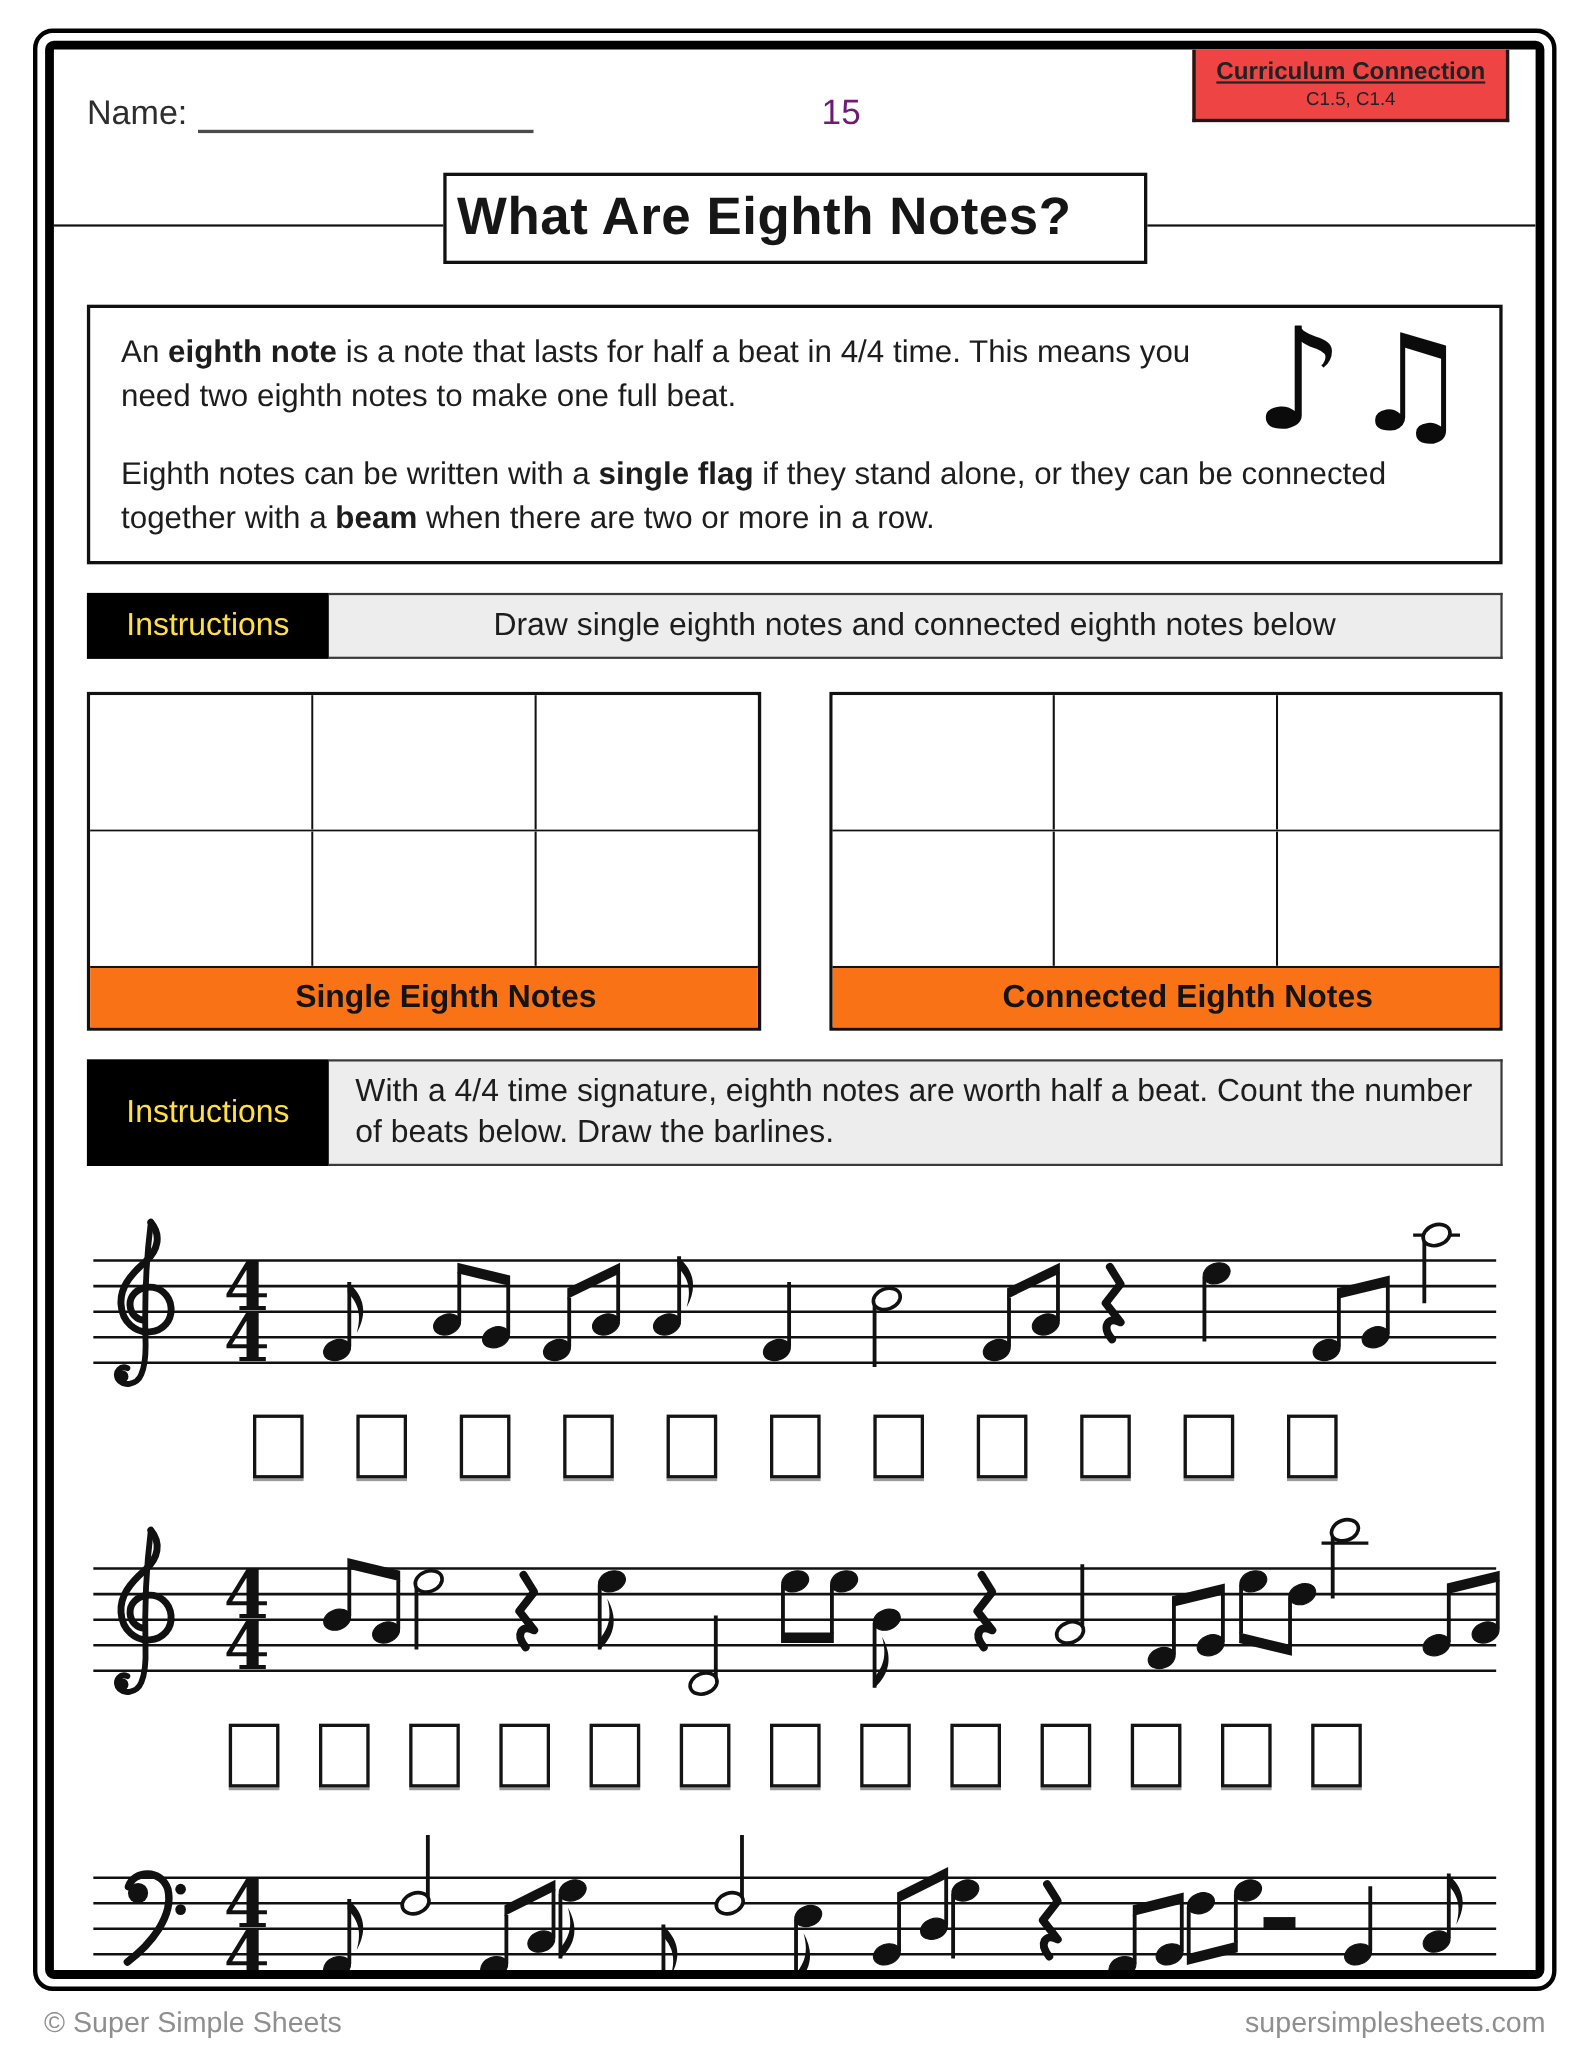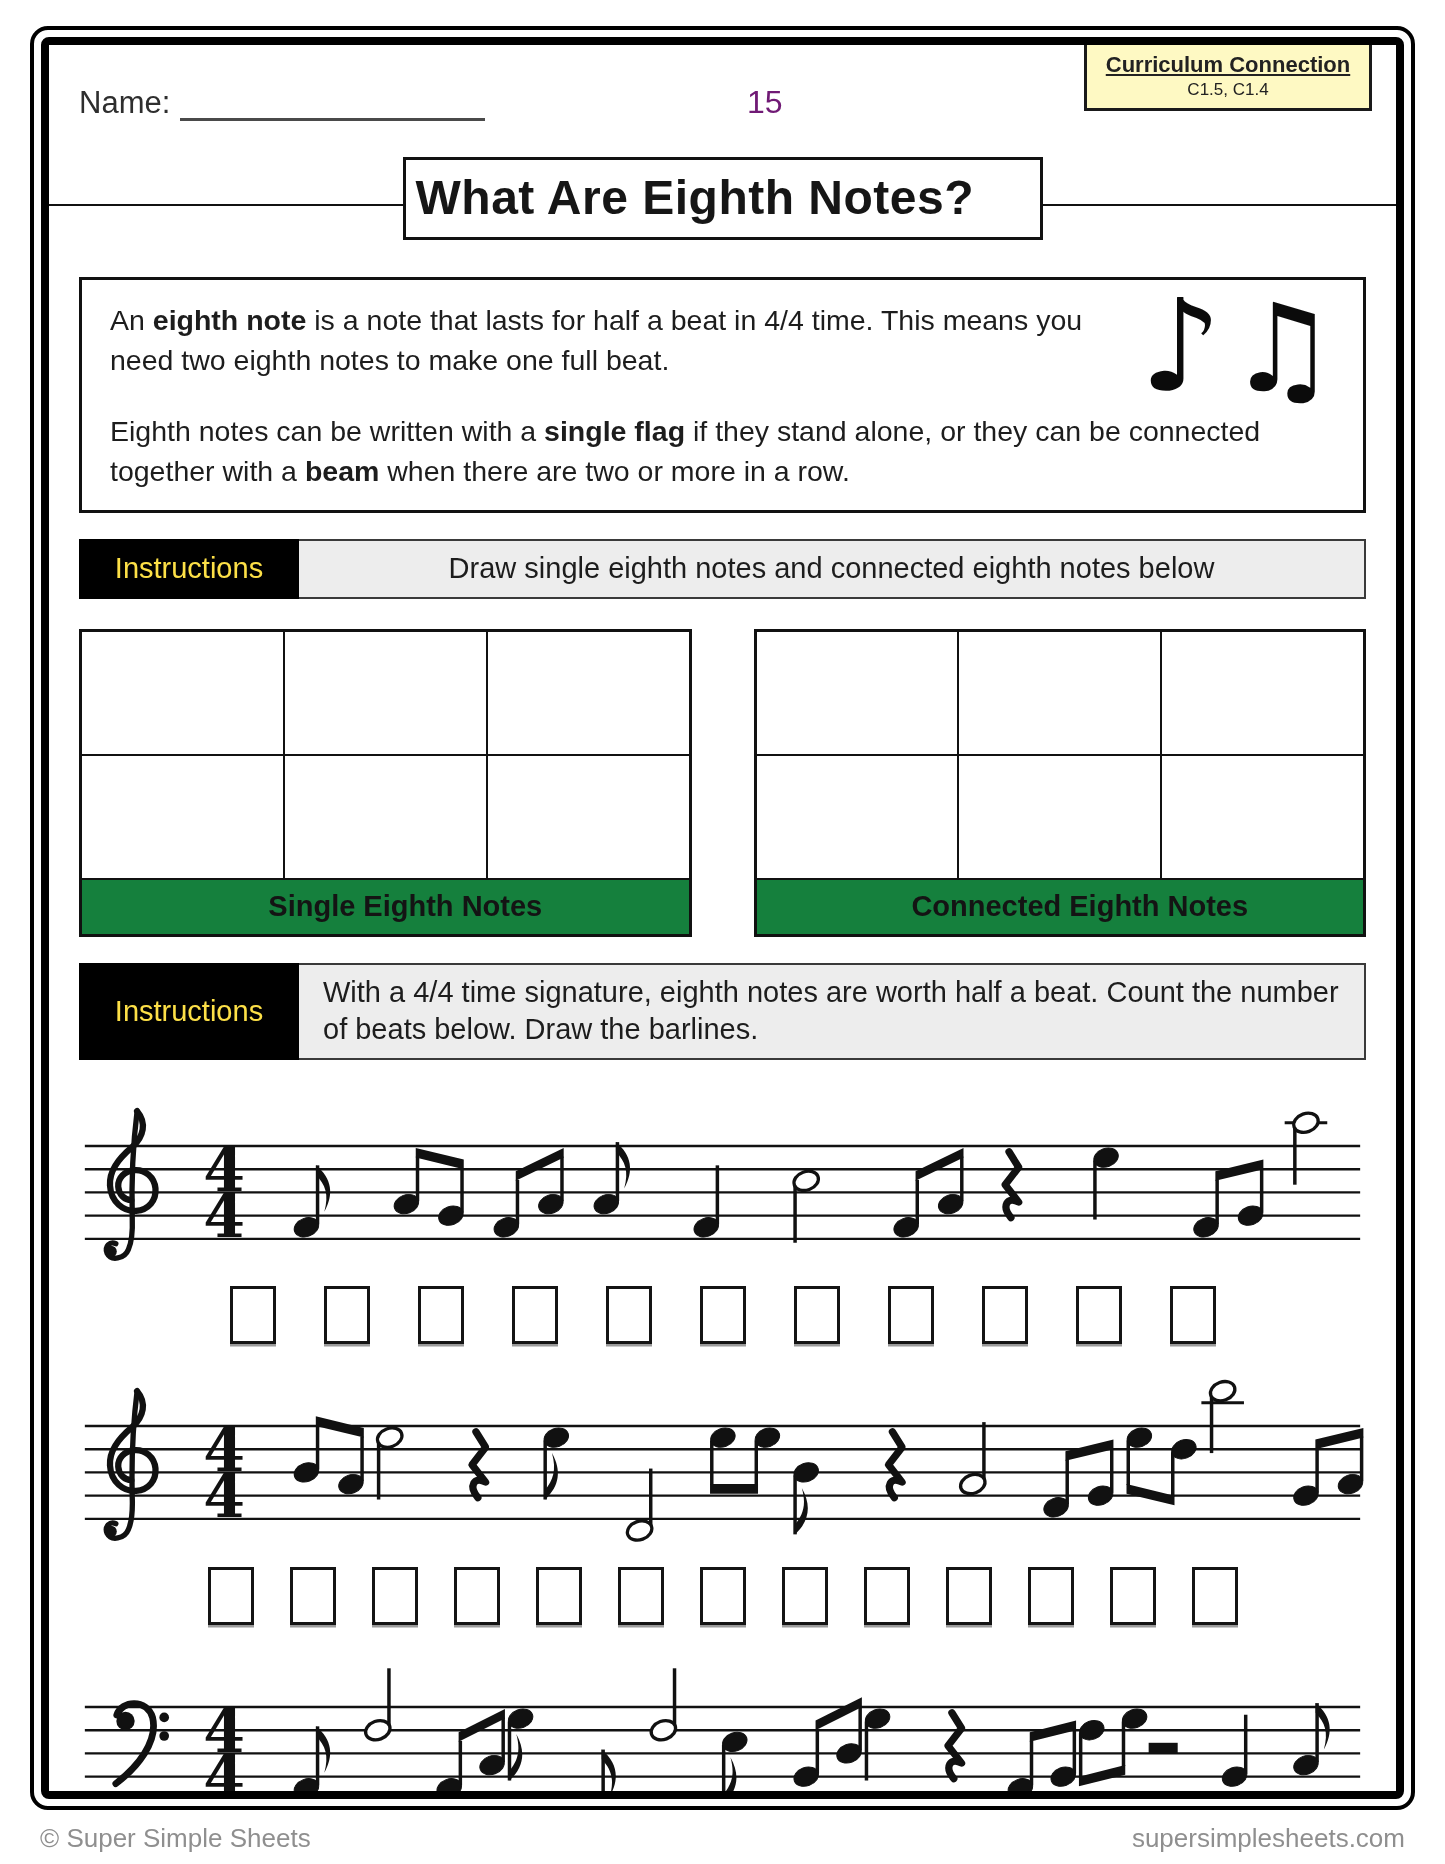--- a/index.html
+++ b/index.html
@@ -3,21 +3,21 @@
 <meta charset="utf-8">
 <style>
   html,body{margin:0;padding:0;background:#fff;}
   .page{position:relative;width:1445px;height:1864px;background:#fff;
         font-family:"Liberation Sans","DejaVu Sans",sans-serif;color:#161616;overflow:hidden;}
   .frame-outer{position:absolute;left:30px;right:30px;top:26px;bottom:54px;
         border:4px solid #000;border-radius:18px;padding:7px;box-sizing:border-box;}
   .frame-inner{height:100%;box-sizing:border-box;border:8px solid #000;border-radius:8px;
         position:relative;padding:18px 30px 10px 30px;overflow:hidden;}
   
-  .curriculum-box{position:absolute;top:0;right:24px;width:262px;background:#fef9c3;
+  .curriculum-box{position:absolute;top:0;right:24px;width:262px;background:#ef4444;
         border:3px solid #1a1a1a;border-top:none;text-align:center;padding:7px 10px 8px;}
   .curriculum-title{font-size:22px;font-weight:bold;text-decoration:underline;color:#222;}
   .curriculum-codes{font-size:17px;color:#222;margin-top:2px;}
   .header-row{display:flex;align-items:flex-end;height:58px;}
   .name-area{flex:1;font-size:31px;color:#2e2e2e;display:flex;align-items:flex-end;}
   .name-line{display:inline-block;width:305px;border-bottom:3px solid #4a4a4a;margin-left:10px;height:30px;}
   .page-number{width:120px;text-align:right;font-size:32px;color:#701a75;}
   .header-spacer{flex:1;}
   
   .title-wrap{position:relative;margin-top:36px;height:94px;}
@@ -41,21 +41,21 @@
   .instr-text{flex:1;background:#ededed;border:2px solid #3a3a3a;border-left:none;
         font-size:29px;color:#1d1d1d;display:flex;align-items:center;padding:9px 24px;line-height:1.3;}
   .instr-text.centered{justify-content:center;}
   
   .grids-row{display:flex;gap:62px;margin-top:30px;}
   .note-grid{flex:1;border:3px solid #111;}
   .grid-cells{display:flex;flex-direction:column;}
   .grid-cell-row{display:flex;height:122px;border-bottom:2.5px solid #111;}
   .grid-cell{flex:1;border-right:2.5px solid #111;background:#fff;}
   .grid-cell:last-child{border-right:none;}
-  .grid-label{height:54px;background:#15803d;display:flex;align-items:center;justify-content:center;
+  .grid-label{height:54px;background:#f97316;display:flex;align-items:center;justify-content:center;
         font-size:29px;font-weight:bold;color:#141414;padding-left:40px;}
   
   .system{margin-top:22px;}
   .system.first{margin-top:26px;}
   .staff-svg{display:block;width:100%;height:auto;}
   .boxes-row{display:flex;justify-content:center;margin-top:2px;}
   .boxes-row.g0{gap:48px;}
   .boxes-row.g1{gap:36px;}
   .box{width:40px;height:52px;border:3.5px solid #141414;background:#fff;box-shadow:0 2.5px 0 #9a9a9a;}
   

